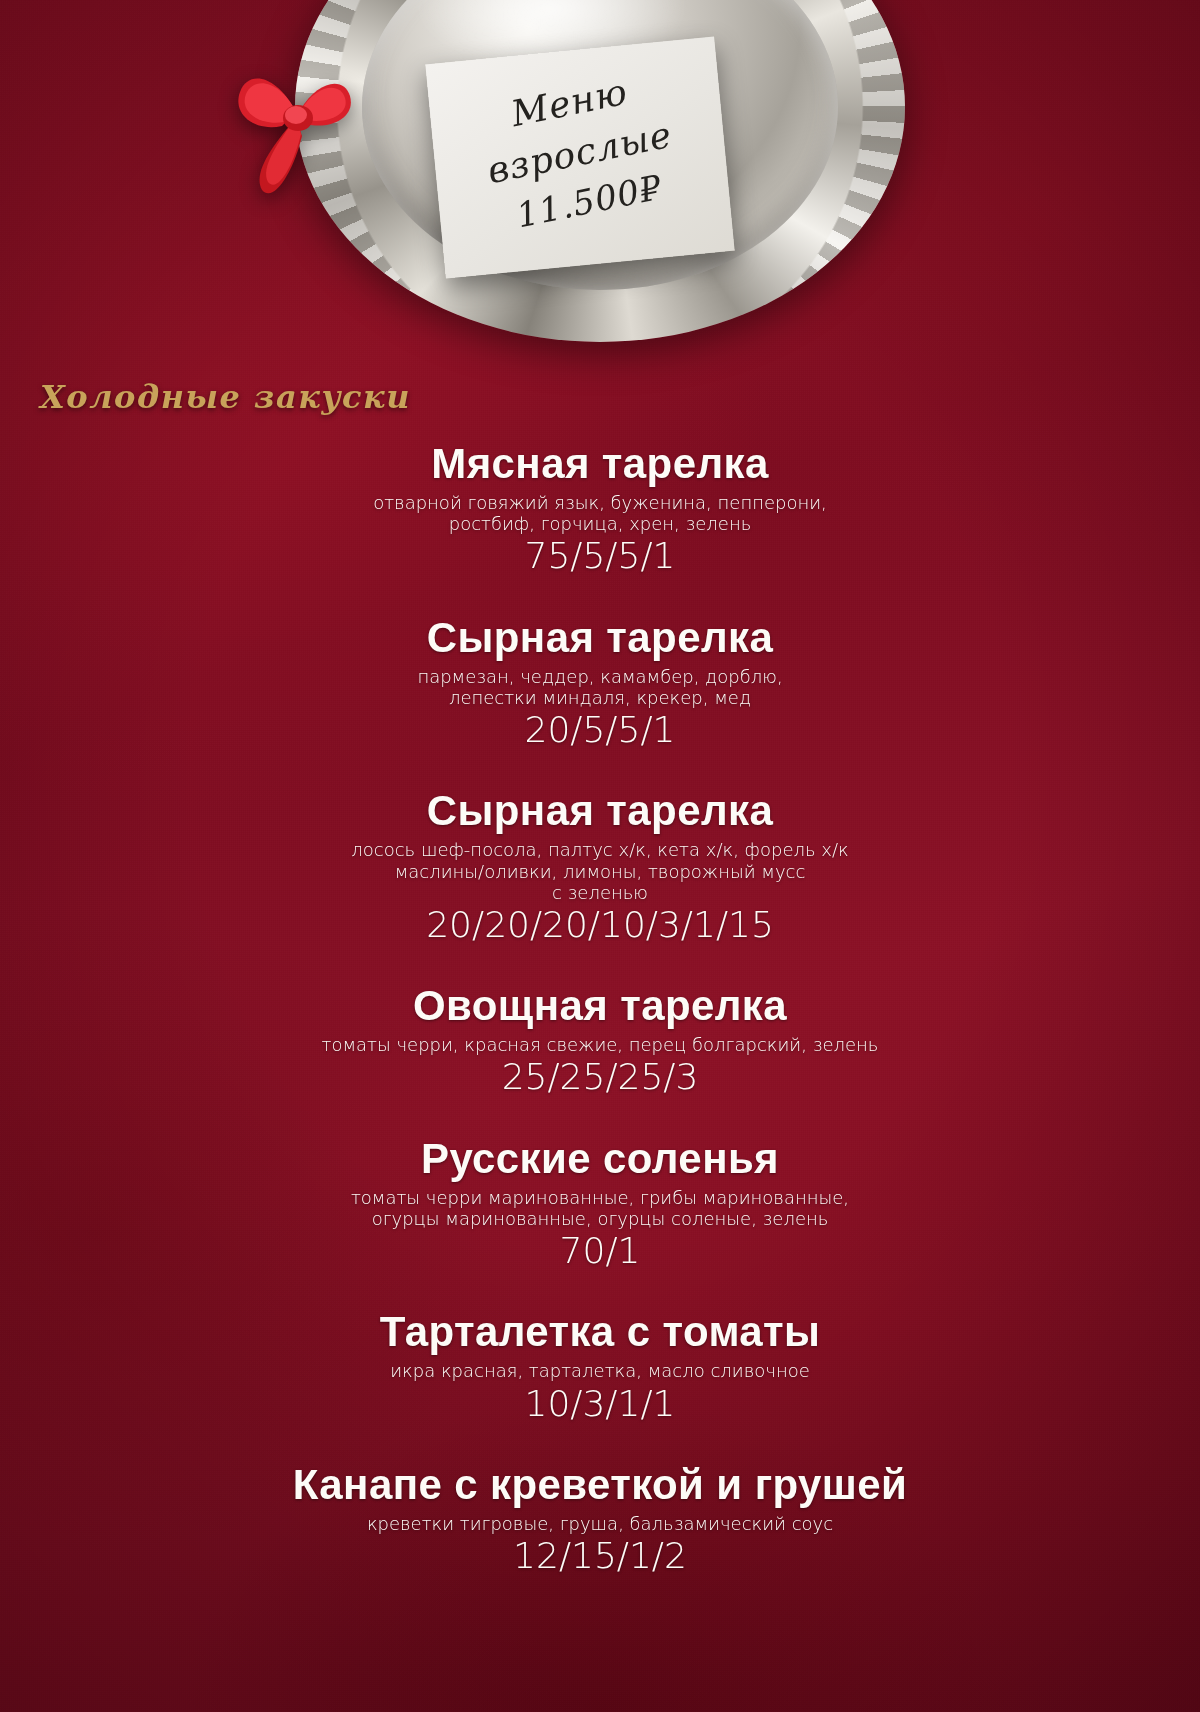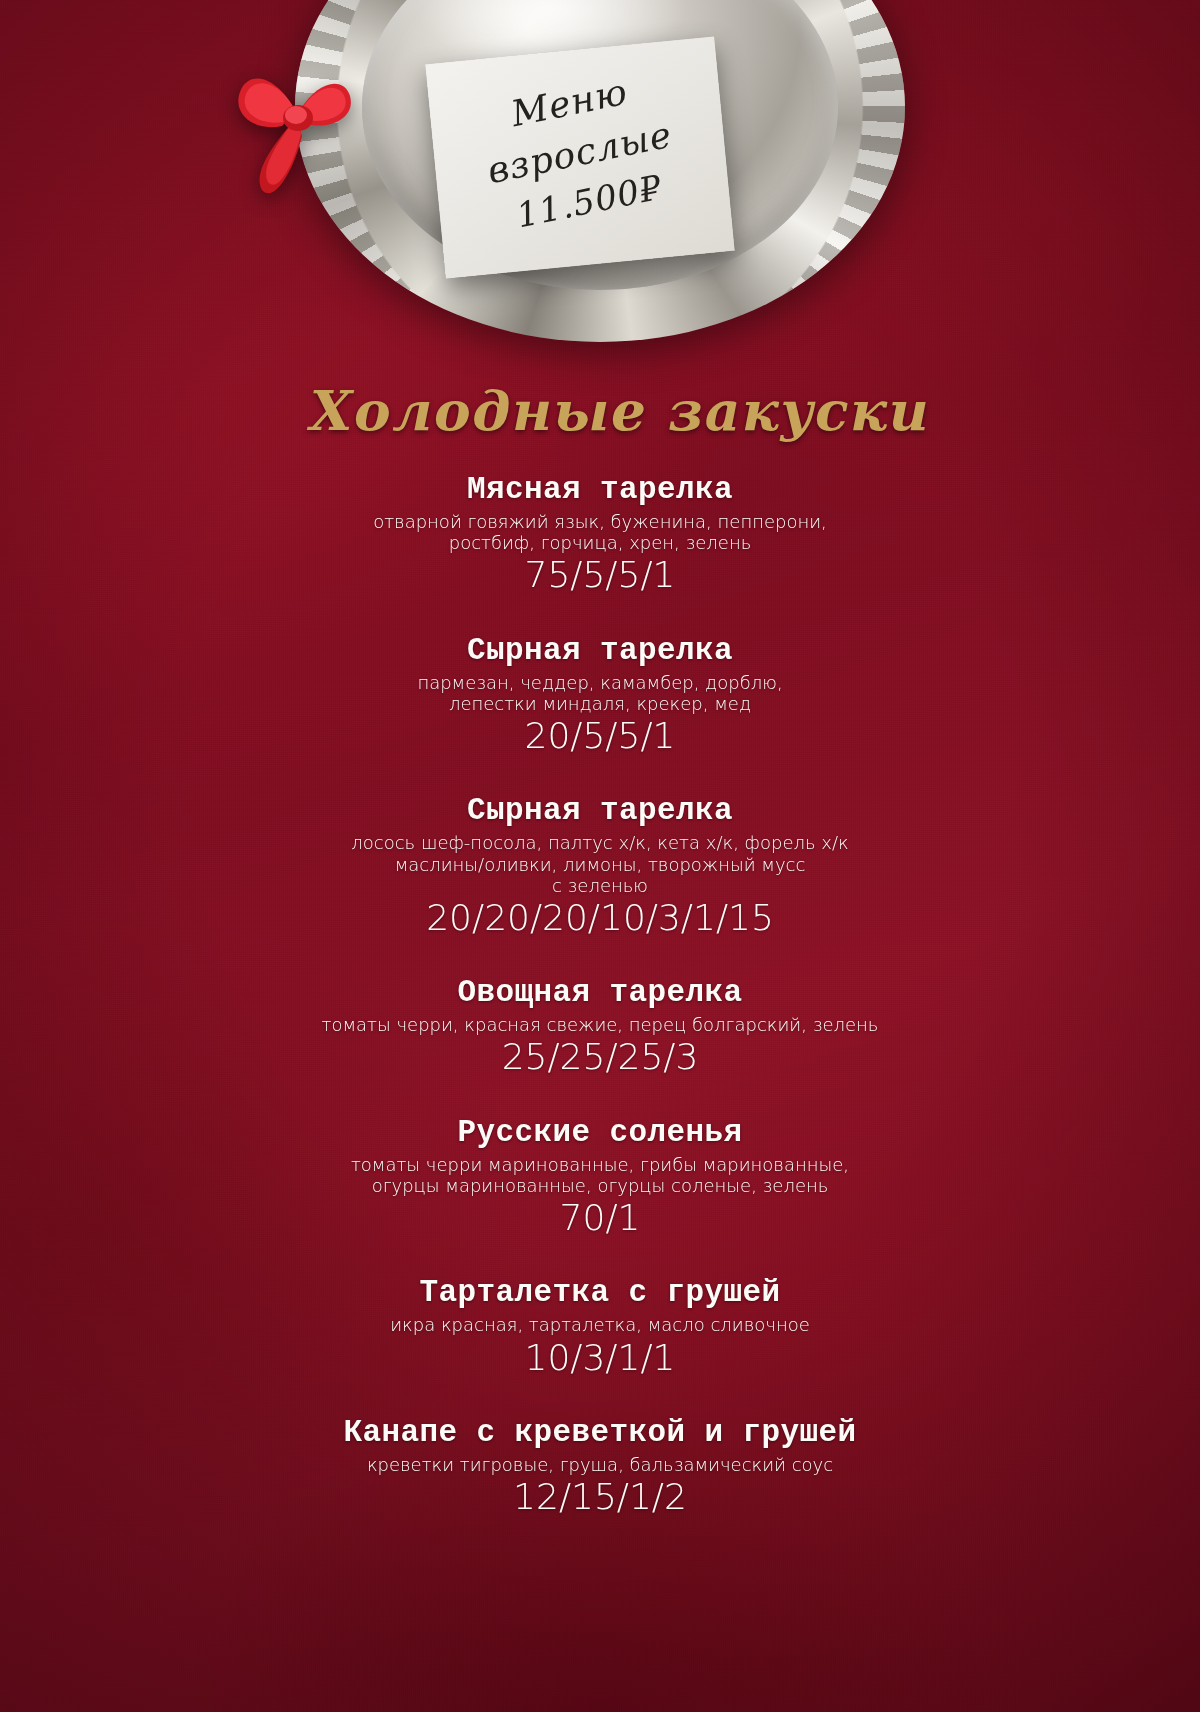--- a/index.html
+++ b/index.html
@@ -142,49 +142,48 @@
   }
   .note-l1 { font-size: 36px; letter-spacing: 1px; }
   .note-l2 { font-size: 36px; letter-spacing: 1px; }
   .note-l3 { font-size: 34px; letter-spacing: 1px; }
 
   
   .section-title {
     position: absolute;
     left: 0; right: 0;
     top: 378px;
-    text-align: center;
+    text-align: left;
     color: #c8a35a;
     font-family: "DejaVu Serif", serif;
     font-style: italic;
     font-weight: bold;
-    font-size: 55px;
+    font-size: 32px;
     letter-spacing: 1.5px;
     text-shadow: 0 2px 5px rgba(0,0,0,0.5);
     padding-left: 40px;
   }
 
   
   .menu {
     position: absolute;
     left: 60px;
     right: 60px;
     top: 440px;
     text-align: center;
     color: #fdfbf7;
   }
   .dish { margin-bottom: 36px; }
   .dish-name {
-    font-family: Liberation Mono, monospace;
+    font-family: Liberation Sans, sans-serif;
     font-weight: bold;
-    font-size: 31px;
+    font-size: 42px;
     letter-spacing: .4px;
     margin-bottom: 4px;
     text-shadow: 0 1px 3px rgba(0,0,0,0.45);
-    margin-top: 32px;
   }
   .dish-desc {
     font-family: "DejaVu Sans", sans-serif;
     font-size: 18px;
     line-height: 1.18;
     font-weight: 300;
     text-shadow: 0 1px 3px rgba(0,0,0,0.40);
   }
   .dish-weight {
     font-family: "DejaVu Sans", sans-serif;
@@ -250,21 +249,21 @@
       <div class="dish-name">Овощная тарелка</div>
       <div class="dish-desc">томаты черри, красная свежие, перец болгарский, зелень</div>
       <div class="dish-weight">25/25/25/3</div>
     </div>
     <div class="dish">
       <div class="dish-name">Русские соленья</div>
       <div class="dish-desc">томаты черри маринованные, грибы маринованные,<br>огурцы маринованные, огурцы соленые, зелень</div>
       <div class="dish-weight">70/1</div>
     </div>
     <div class="dish">
-      <div class="dish-name">Тарталетка с грушей</div>
+      <div class="dish-name">Тарталетка с томаты</div>
       <div class="dish-desc">икра красная, тарталетка, масло сливочное</div>
       <div class="dish-weight">10/3/1/1</div>
     </div>
     <div class="dish">
       <div class="dish-name">Канапе с креветкой и грушей</div>
       <div class="dish-desc">креветки тигровые, груша, бальзамический соус</div>
       <div class="dish-weight">12/15/1/2</div>
     </div>
   </div>
 

